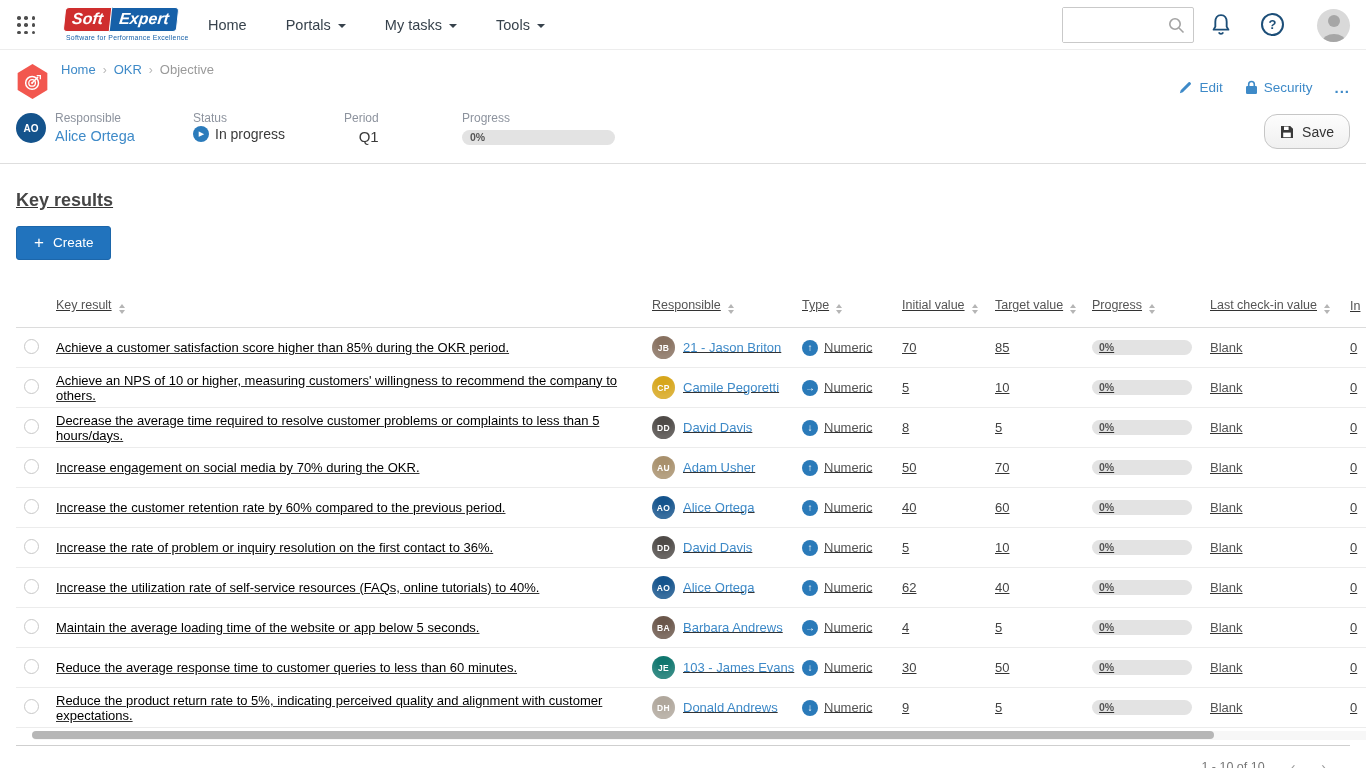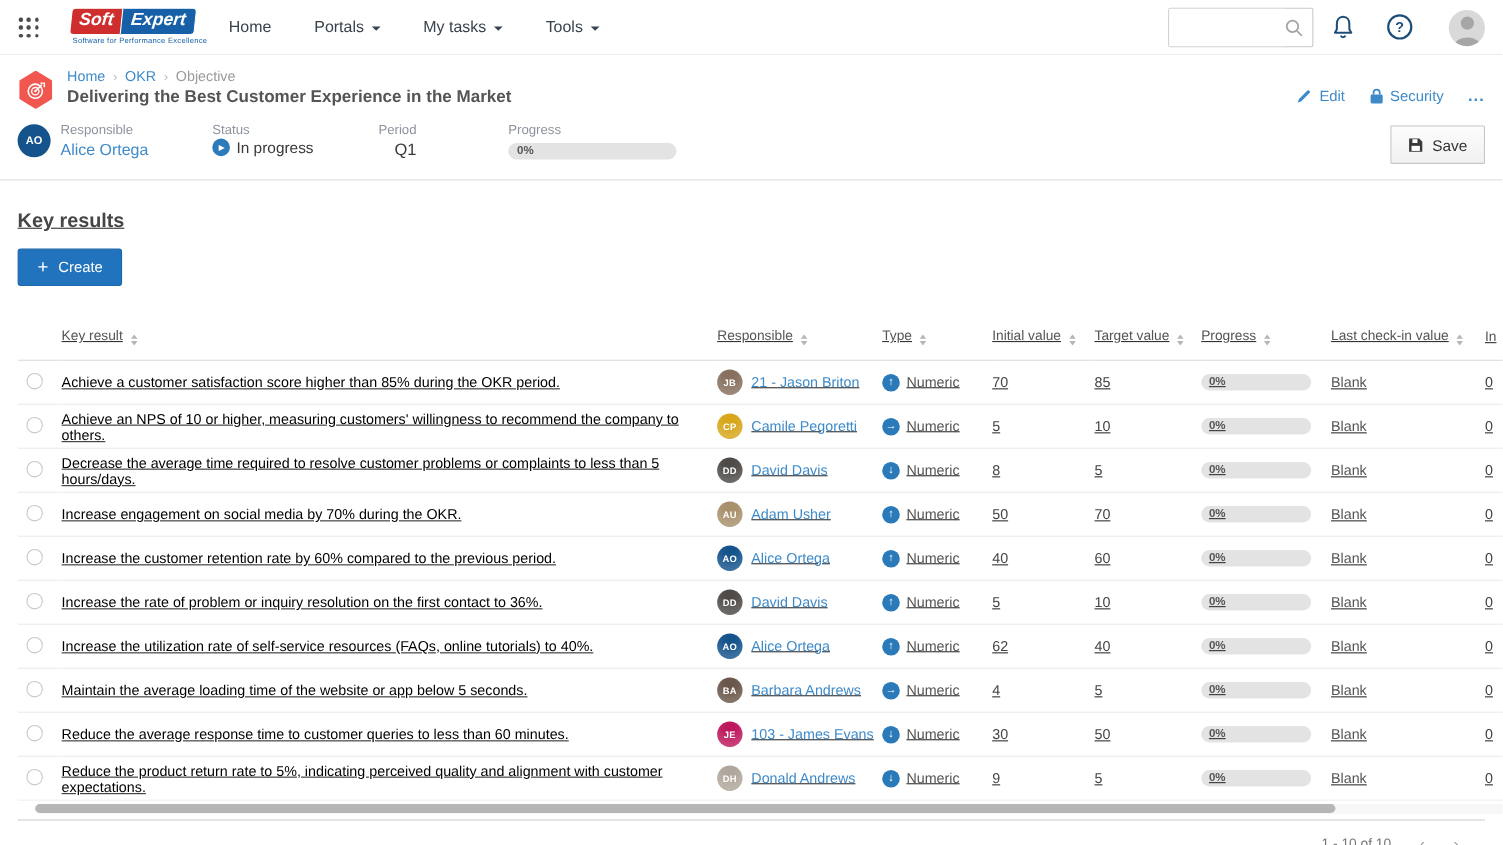--- a/index.html
+++ b/index.html
@@ -56,21 +56,21 @@
   .sum-status { left:193px; }
   .status-line { display:flex; align-items:center; gap:6px; margin-top:1px; }
   .play-ic { width:16px; height:16px; border-radius:50%; background:#2b7bbb; color:#fff; font-size:7px;
     display:flex; align-items:center; justify-content:center; padding-left:1px; }
   .sum-period { left:344px;text-align:right; }
   .sum-period .sum-value { font-size:15px; }
   .sum-progress { left:462px; width:153px; }
   .pbar-lg { margin-top:5px; width:153px; height:15px; background:#e3e3e3; border-radius:8px;
     font-size:10.5px; color:#555; line-height:15px; padding-left:8px; font-weight:bold; }
   .save-btn { position:absolute; right:16px; top:6px; height:35px; padding:0 15px; display:flex; align-items:center; gap:8px;
-    background:linear-gradient(#fdfdfd,#f0f0f0); border:1px solid #c6c6c6; border-radius:1px;
+    background:linear-gradient(#fdfdfd,#f0f0f0); border:1px solid #c6c6c6; border-radius:13px;
     font-size:14px; color:#333; cursor:pointer; font-family:inherit; }
 
   
   .main { padding:0 16px;text-decoration:underline; }
   .kr-heading { margin-top:26px; font-size:18px; font-weight:bold; color:#464646; }
   .create-btn { margin-top:15px; display:inline-flex; align-items:center; gap:9px; background:#2173bd; color:#fff;
     border:1px solid #1c66aa; border-radius:3px; padding:8px 17px 9px; font-size:13.5px; cursor:pointer; font-family:inherit; }
   .plus { font-size:17px; font-weight:300; line-height:13px; }
 
   .table-wrap { margin-top:28px; width:1350px; overflow:hidden; }
@@ -178,21 +178,20 @@
         </svg>
     </div>
     <div>
       <div class="crumbs">
         <a>Home</a>
         <span class="crumb-sep">›</span>
         <a>OKR</a>
         <span class="crumb-sep">›</span>
         <span>Objective</span>
       </div>
-      <div class="obj-title">Delivering the Best Customer Experience in the Market</div>
     </div>
   </div>
   <div class="page-actions">
     <div class="pact">
       <svg width="15" height="15" viewBox="0 0 16 16">
           <path d="M2 14 L2.9 10.9 L11.3 2.5 A1.1 1.1 0 0 1 12.9 2.5 L13.5 3.1 A1.1 1.1 0 0 1 13.5 4.7 L5.1 13.1 Z" fill="#3e8ac8"></path>
         </svg>
       <span>Edit</span>
     </div>
     <div class="pact">
@@ -427,21 +426,21 @@
     <td class="c-prog">
               <div class="pbar">0%</div>
             </td>
     <td class="c-last">Blank</td>
     <td class="c-extra">0</td>
   </tr>
           <tr>
     <td class="c-radio"><span class="radio"></span></td>
     <td class="c-kr"><span>Reduce the average response time to customer queries to less than 60 minutes.</span></td>
     <td class="c-resp">
-      <span class="av" style="background: #be185d;">JE</span><a>103 - James Evans</a>
+      <span class="av" style="background: #0f766e;">JE</span><a>103 - James Evans</a>
     </td>
     <td class="c-type">
       <span class="type-ic">↓</span><span>Numeric</span>
     </td>
     <td class="c-num">30</td>
     <td class="c-num">50</td>
     <td class="c-prog">
               <div class="pbar">0%</div>
             </td>
     <td class="c-last">Blank</td>

